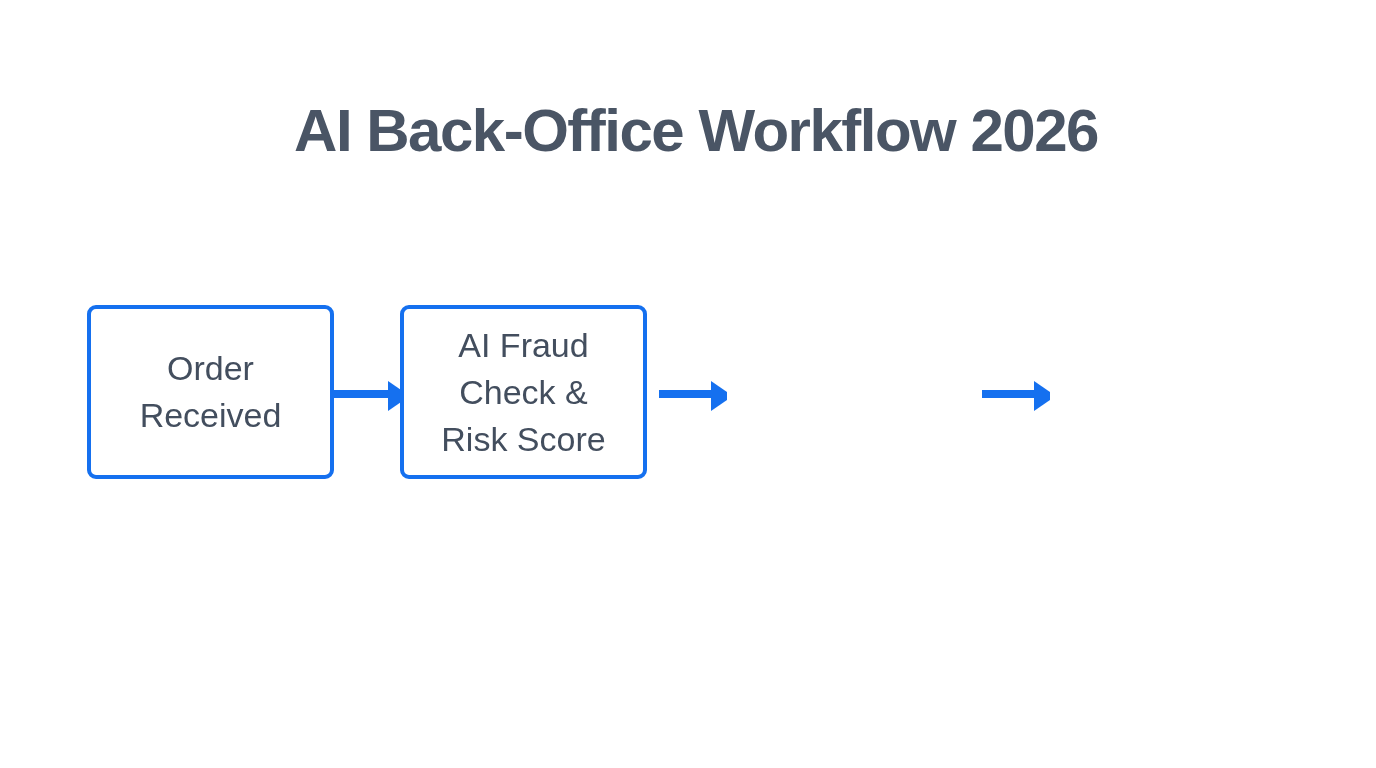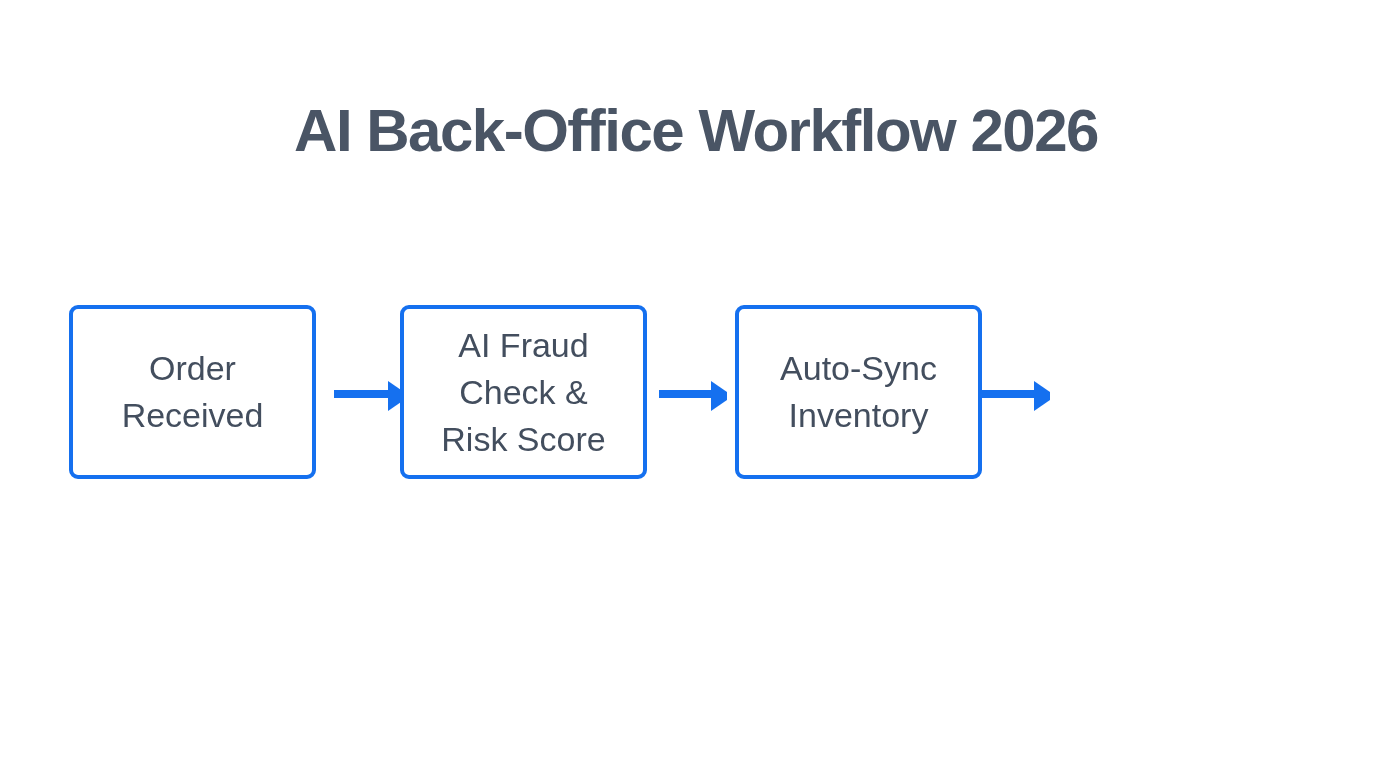--- a/index.html
+++ b/index.html
@@ -40,21 +40,21 @@
     align-items:center;
     justify-content:center;
     text-align:center;
   }
   .node .label{
     font-size:34px;
     line-height:47px;
     color:var(--node-text);
     white-space:pre-line;
   }
-  .n1{left:61px}
+  .n1{left:79px}
   .n2{left:392px}
   .n3{left:727px}
   .n4{left:1050px}
 
   .arrow{
     position:absolute;
     top:373px;
     height:22px;
   }
   .a1{left:326px;width:78px}
@@ -99,24 +99,20 @@
     <span class="label">AI Fraud
 Check &amp;
 Risk Score</span>
   </div>
 
   <div class="arrow a2">
     <div class="shaft"></div>
     <div class="head"></div>
   </div>
 
-  <div class="node n3">
-    <span class="label">Auto-Sync
-Inventory</span>
-  </div>
 
   <div class="arrow a3">
     <div class="shaft"></div>
     <div class="head"></div>
   </div>
 
 
 </div>
 
 </body></html>

